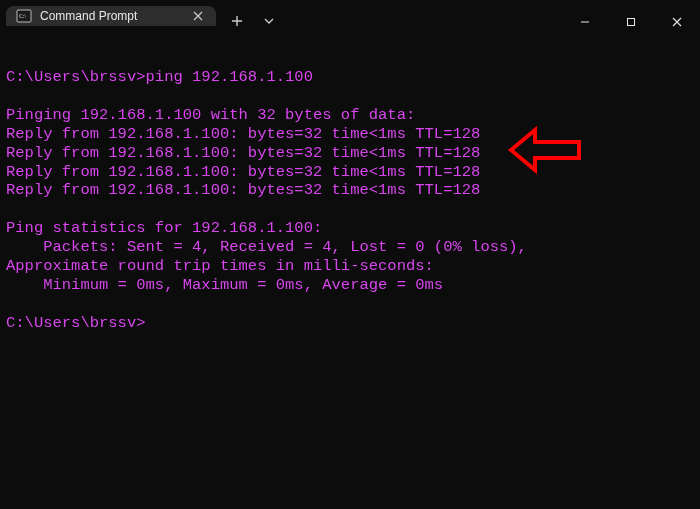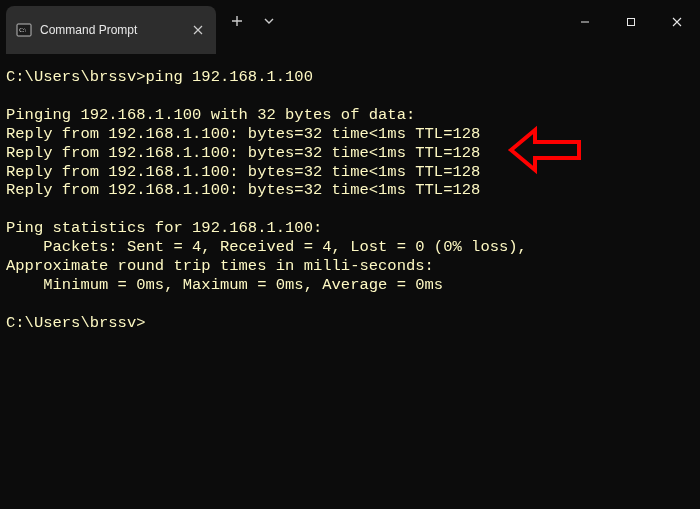--- a/index.html
+++ b/index.html
@@ -19,21 +19,21 @@
     position: relative;
   }
   .tab {
     display: flex;
     align-items: center;
     background: #2d2d2d;
     border-radius: 8px 8px 0 0;
     margin-top: 6px;
     margin-left: 6px;
     padding: 0 10px 0 10px;
-    height: 48px;
+    height: 20px;
     min-width: 210px;
     color: #e8e8e8;
     font-family: 'Segoe UI', sans-serif;
     font-size: 12px;
     gap: 8px;
   }
   .tab-icon {
     width: 16px; height: 16px;
     display: inline-flex; align-items: center; justify-content: center;
   }
@@ -70,21 +70,21 @@
     height: 32px;
     display: inline-flex;
     align-items: center;
     justify-content: center;
     color: #e8e8e8;
     cursor: pointer;
     margin-top: 2px;
   }
   .terminal {
     padding: 26px 6px 6px 6px;
-    color: #fef9c3;
+    color: #d946ef;
     font-size: 15.5px;
     line-height: 1.22;
     white-space: pre;
     font-family: Consolas, 'Courier New', monospace;
   }
   .annotation-arrow {
     position: absolute;
     left: 505px;
     top: 124px;
     pointer-events: none;

